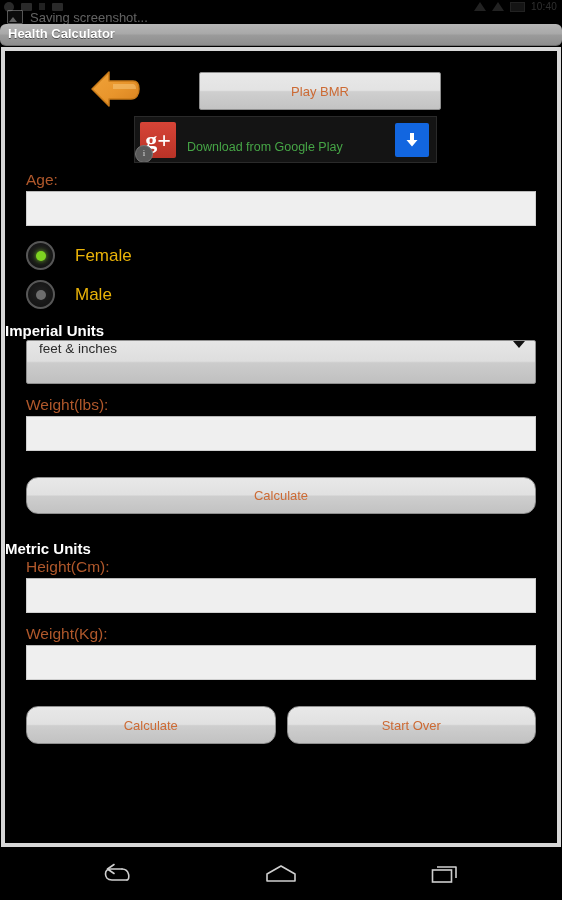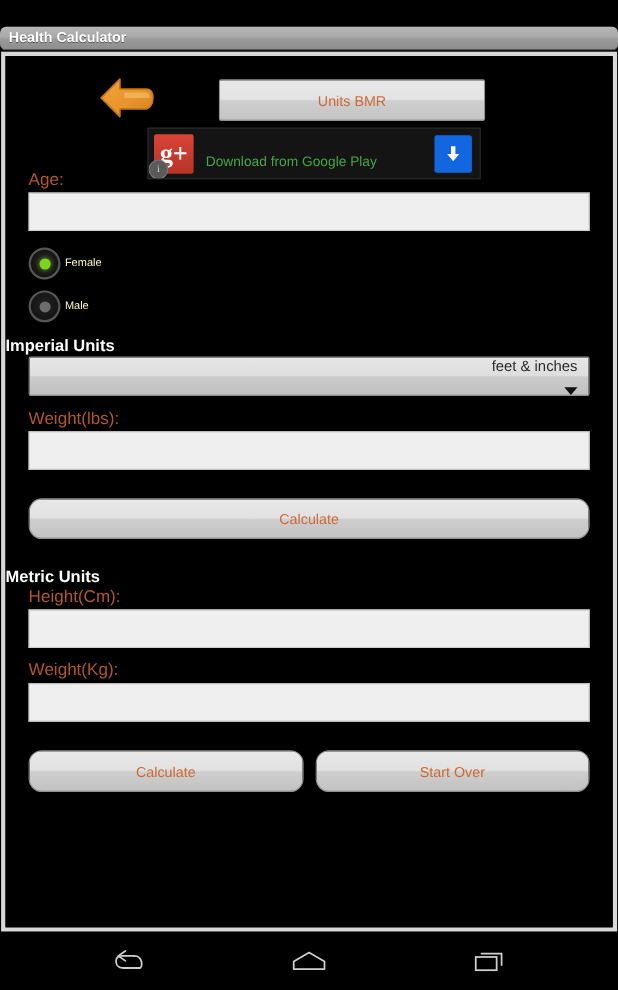--- a/index.html
+++ b/index.html
@@ -231,21 +231,21 @@
     background: #1266e0;
     border-radius: 2px;
     display: flex;
     align-items: center;
     justify-content: center;
   }
 
   
   .form {
     position: absolute;
-    left: 0; top: 104px;
+    left: 0; top: 120px;
     width: 100%;
   }
   .lbl {
     color: #b0582b;
     font-size: 15.5px;
     padding-left: 21px;
     margin-bottom: 2px;
   }
   .lbl-section {
     color: #ffffff;
@@ -281,37 +281,36 @@
   .radio .dot {
     width: 10px; height: 10px;
     border-radius: 50%;
     background: #6d6d6d;
   }
   .radio.checked .dot {
     background: #7ed321;
     box-shadow: 0 0 5px rgba(126,211,33,.85);
   }
   .radio-label {
-    color: #fef9c3;
-    font-size: 10px;
-    margin-left: 4px;
+    color: #eab308;
+    font-size: 17px;
+    margin-left: 20px;
   }
   .spinner {
     margin: 0 21px;
-    height: 36px;
+    height: 44px;
     box-sizing: border-box;
     border: 1px solid #8f8f8f;
     border-radius: 2px;
     background: linear-gradient(to bottom, #e6e6e6 0%, #dedede 48%, #cccccc 52%, #c0c0c0 100%);
     display: flex;
-    align-items: flex-end;
+    align-items: flex-start;
     justify-content: space-between;
     padding: 0 10px 0 12px;
     box-shadow: 0 1px 1px rgba(0,0,0,.45);
-    flex-direction: column;
   }
   .spinner-value {
     color: #2b2b2b;
     font-size: 13.5px;
   }
   .caret {
     width: 0; height: 0;
     border-left: 6px solid transparent;
     border-right: 6px solid transparent;
     border-top: 7px solid #111;
@@ -361,20 +360,38 @@
     display: flex;
     align-items: center;
     justify-content: center;
   }
 </style>
 </head>
 <body>
 
 <div id="screen">
 
+  <div class="statusbar">
+    <div class="sb-left">
+      <span class="sb-ic circ"></span>
+      <span class="sb-ic rect"></span>
+      <span class="sb-ic tiny"></span>
+      <span class="sb-ic rect"></span>
+    </div>
+    <div class="sb-right">
+      <span class="sb-wifi"></span>
+      <span class="sb-wifi"></span>
+      <span class="sb-batt"></span>
+      <span class="sb-time">10:40</span>
+    </div>
+    <div class="notif">
+      <span class="notif-icon"></span>
+      <span class="notif-text">Saving screenshot...</span>
+    </div>
+  </div>
 
   <div class="titlebar">
     <span class="title-text">Health Calculator</span>
   </div>
 
   <div class="appframe">
     <div class="content">
 
       <div class="topzone">
         <span class="back-arrow">
@@ -383,21 +400,21 @@
               <linearGradient id="arrGrad" x1="0" y1="0" x2="1" y2="1">
                 <stop offset="0%" stop-color="#f0a33a"></stop>
                 <stop offset="55%" stop-color="#e8952c"></stop>
                 <stop offset="100%" stop-color="#d6811f"></stop>
               </linearGradient>
             </defs>
             <path d="M20 3 L20 12 L44 12 C49 12 50 16 50 20 C50 26 47 30 42 30 L20 30 L20 37 L3 20 Z" fill="url(#arrGrad)" stroke="#c87a18" stroke-width="1.5" stroke-linejoin="round"></path>
             <path d="M24 15 L43 15 C46 15 47 17 47 20 L47 20 L24 20 Z" fill="#f6c67a" opacity=".55"></path>
           </svg>
         </span>
-        <div class="btn-about">Units BMR</div>
+        <div class="btn-about">Play BMR</div>
       </div>
 
       <div class="ad">
         <div class="ad-gplus">g+
           <span class="ad-badge">i</span>
         </div>
         <div class="ad-text">
           <div class="ad-line2">Download from Google Play</div>
         </div>
         <div class="ad-dl">

